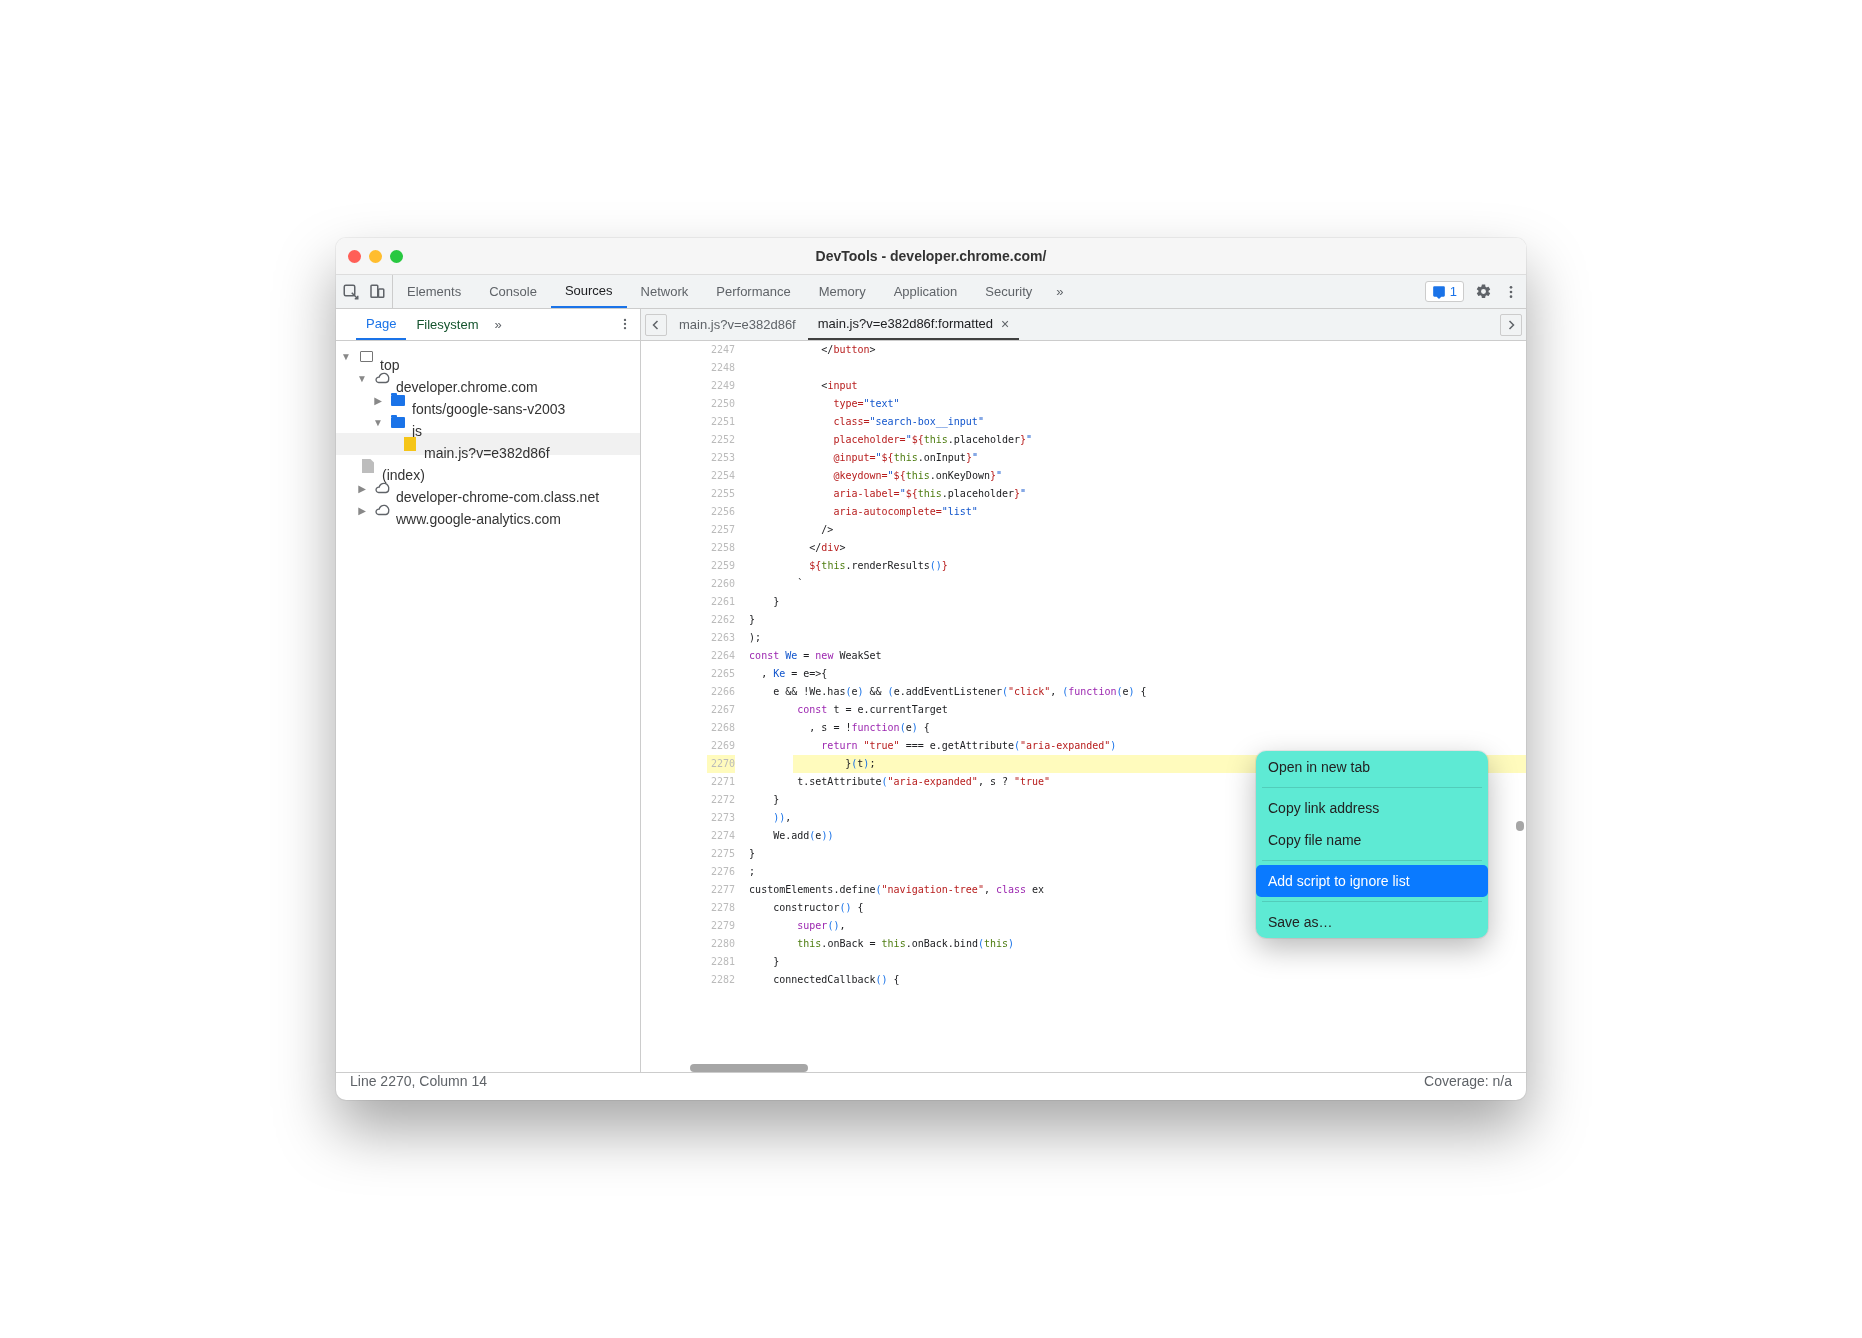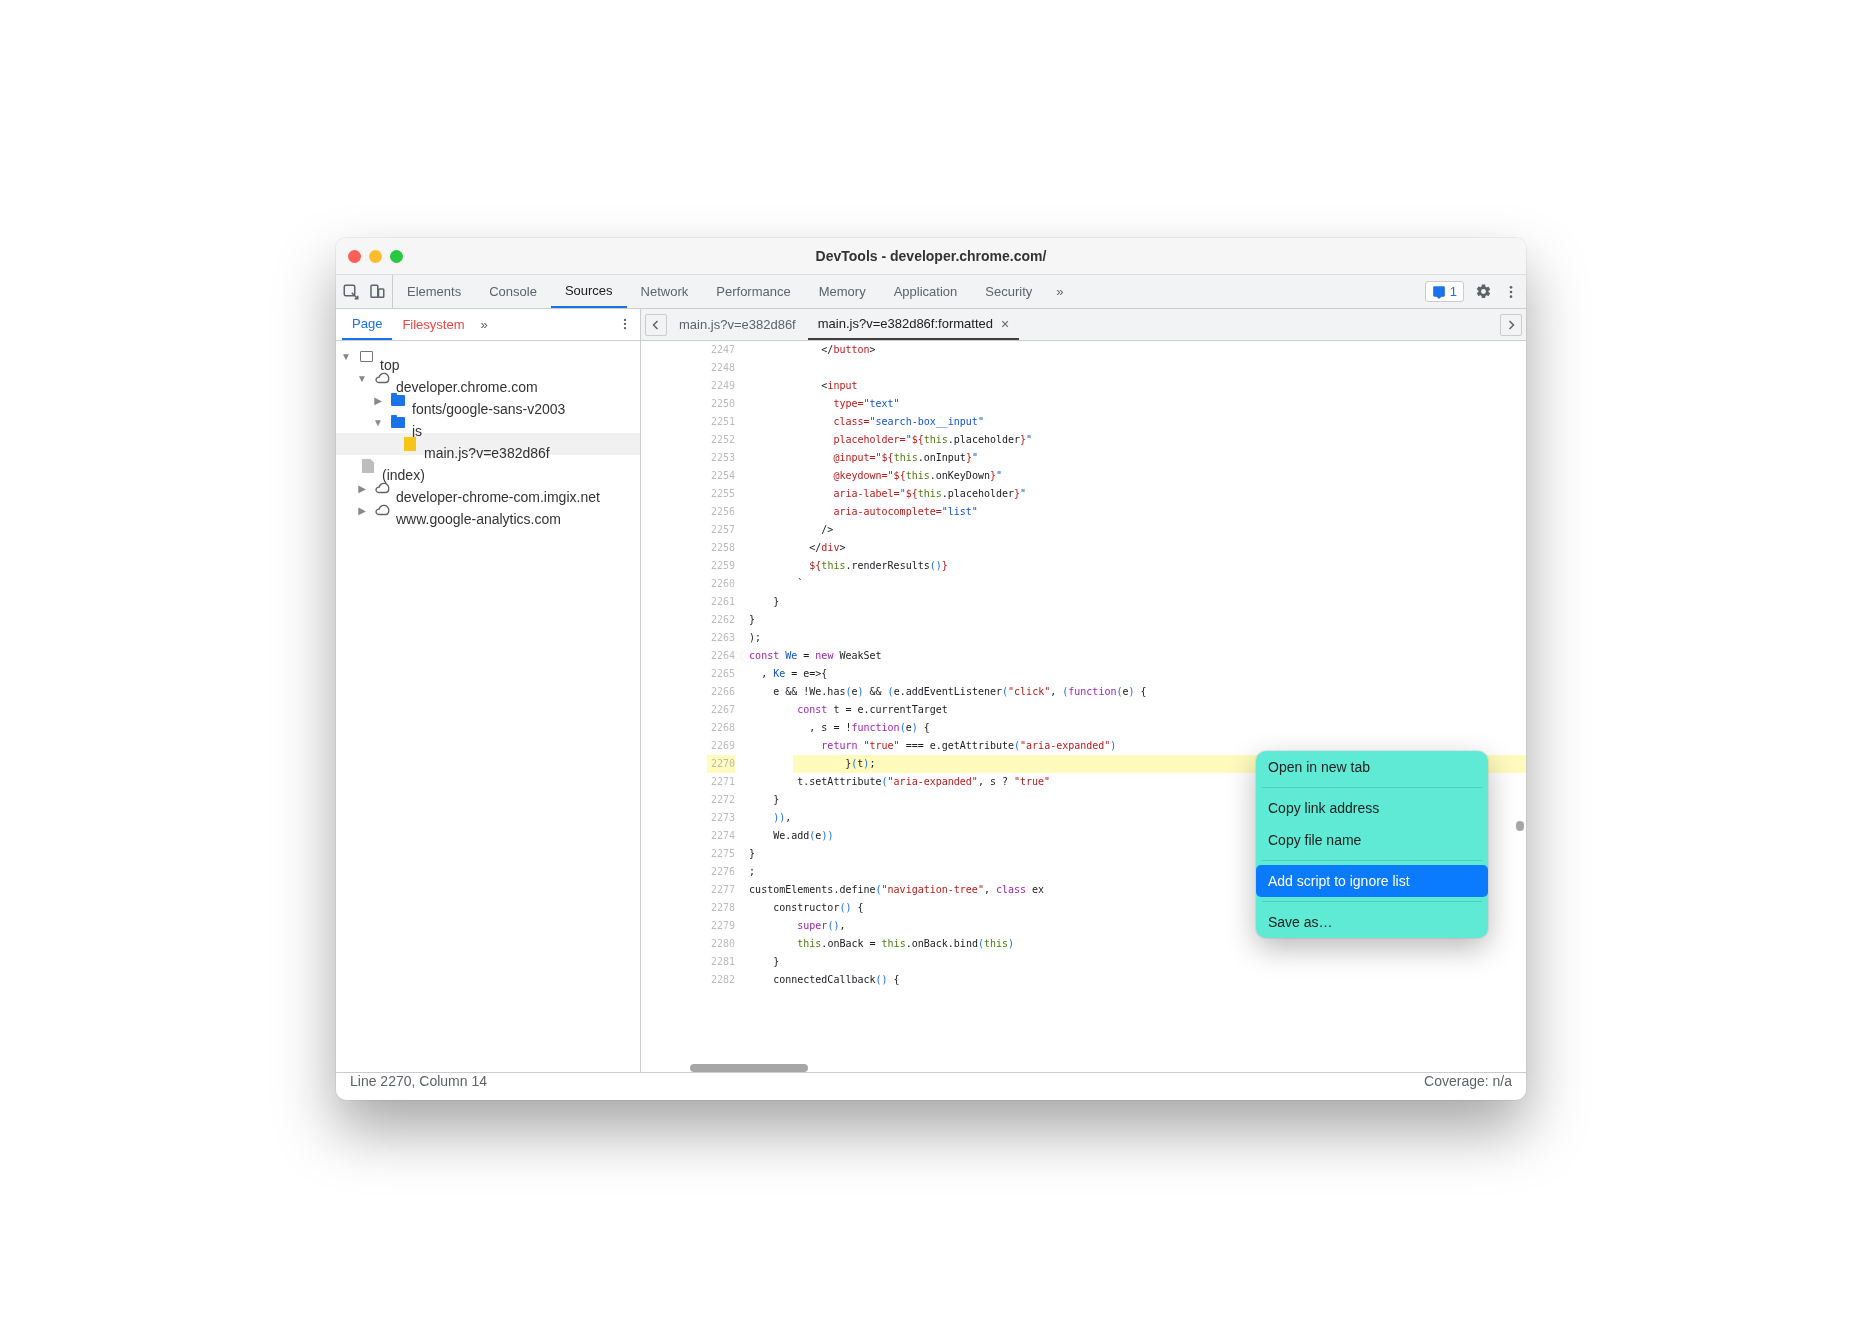--- a/index.html
+++ b/index.html
@@ -74,27 +74,27 @@
   width:305px;
   border-right:1px solid #ccc;
   display:flex;
   flex-direction:column;
   background:#fff;
 }
 .sidebar-tabs {
   height:32px;
   display:flex; align-items:center;
   border-bottom:1px solid #ccc;
-  padding:0 6px;
+  padding:0 20px;
   font-size:13px;
   position:relative;
 }
 .sidebar-tab {
   padding:0 10px; height:100%; display:flex; align-items:center;
-  color:#ef4444;
+  color:#14532d;
 }
 .sidebar-tab.active { color:#1a73e8; border-bottom:2px solid #1a73e8; }
 .sidebar-tab-more { color:#5f6368; padding:0 6px; }
 .sidebar-kebab { position:absolute; right:8px; top:8px; color:#5f6368; }
 
 .tree { flex:1; overflow:auto; font-size:14px; padding-top:4px; }
 .tree-row {
   display:flex; align-items:center; height:22px; gap:6px;
   white-space:nowrap;
 }
@@ -301,21 +301,21 @@
             </span>
           <span class="tree-label">(index)</span>
         </div>
         <div class="tree-row" style="padding-left:20px">
           <span class="tw">▶</span>
           <span class="ico ico-cloud">
               <svg width="17" height="17" viewBox="0 0 24 24" fill="none" stroke="#5f6368" stroke-width="2">
                 <path d="M18 18H7a4 4 0 1 1 .7-7.95A6 6 0 0 1 22 13a5 5 0 0 1-4 5z"></path>
               </svg>
             </span>
-          <span class="tree-label">developer-chrome-com.imgix.net</span>
+          <span class="tree-label">developer-chrome-com.class.net</span>
         </div>
         <div class="tree-row" style="padding-left:20px">
           <span class="tw">▶</span>
           <span class="ico ico-cloud">
               <svg width="17" height="17" viewBox="0 0 24 24" fill="none" stroke="#5f6368" stroke-width="2">
                 <path d="M18 18H7a4 4 0 1 1 .7-7.95A6 6 0 0 1 22 13a5 5 0 0 1-4 5z"></path>
               </svg>
             </span>
           <span class="tree-label">www.google-analytics.com</span>
         </div>

